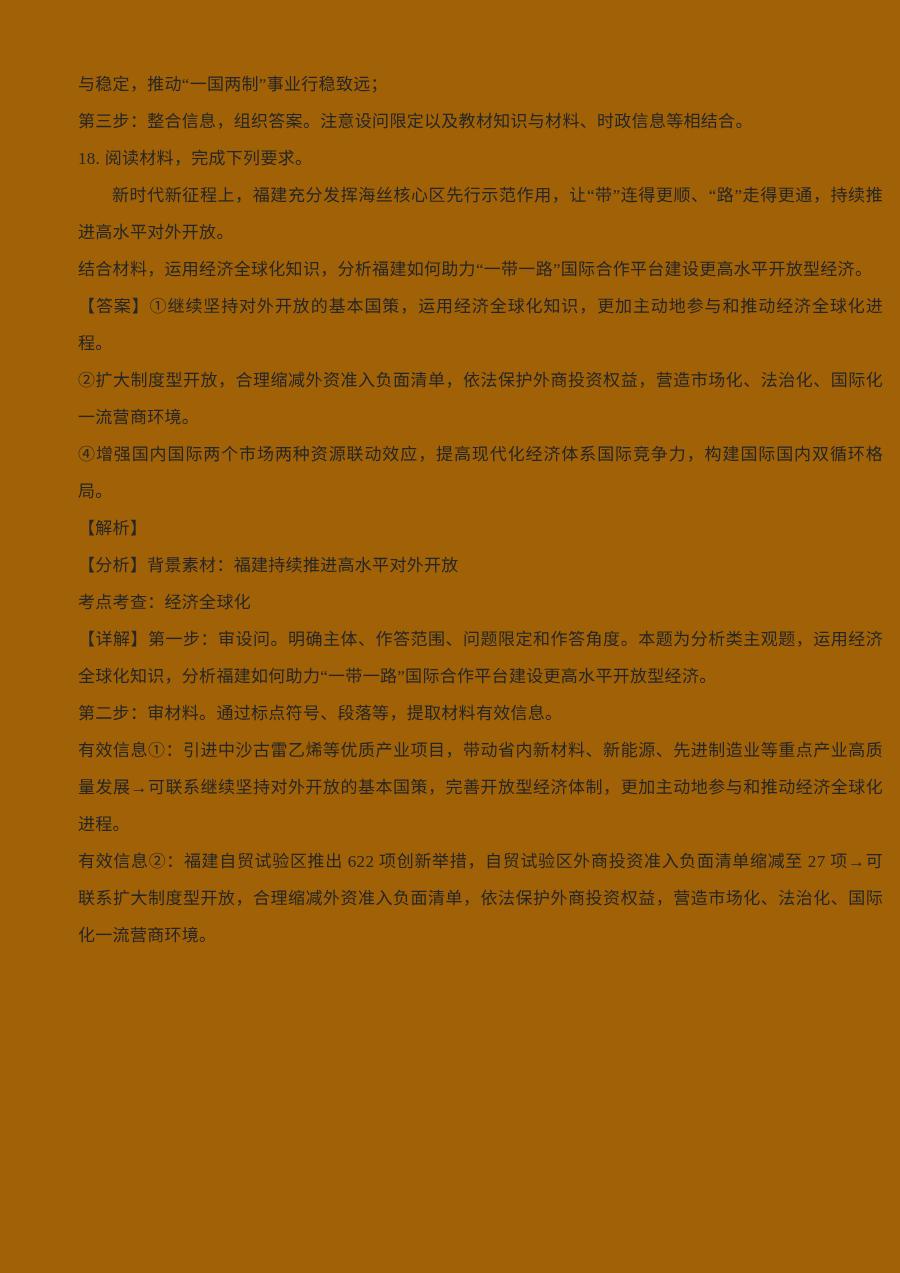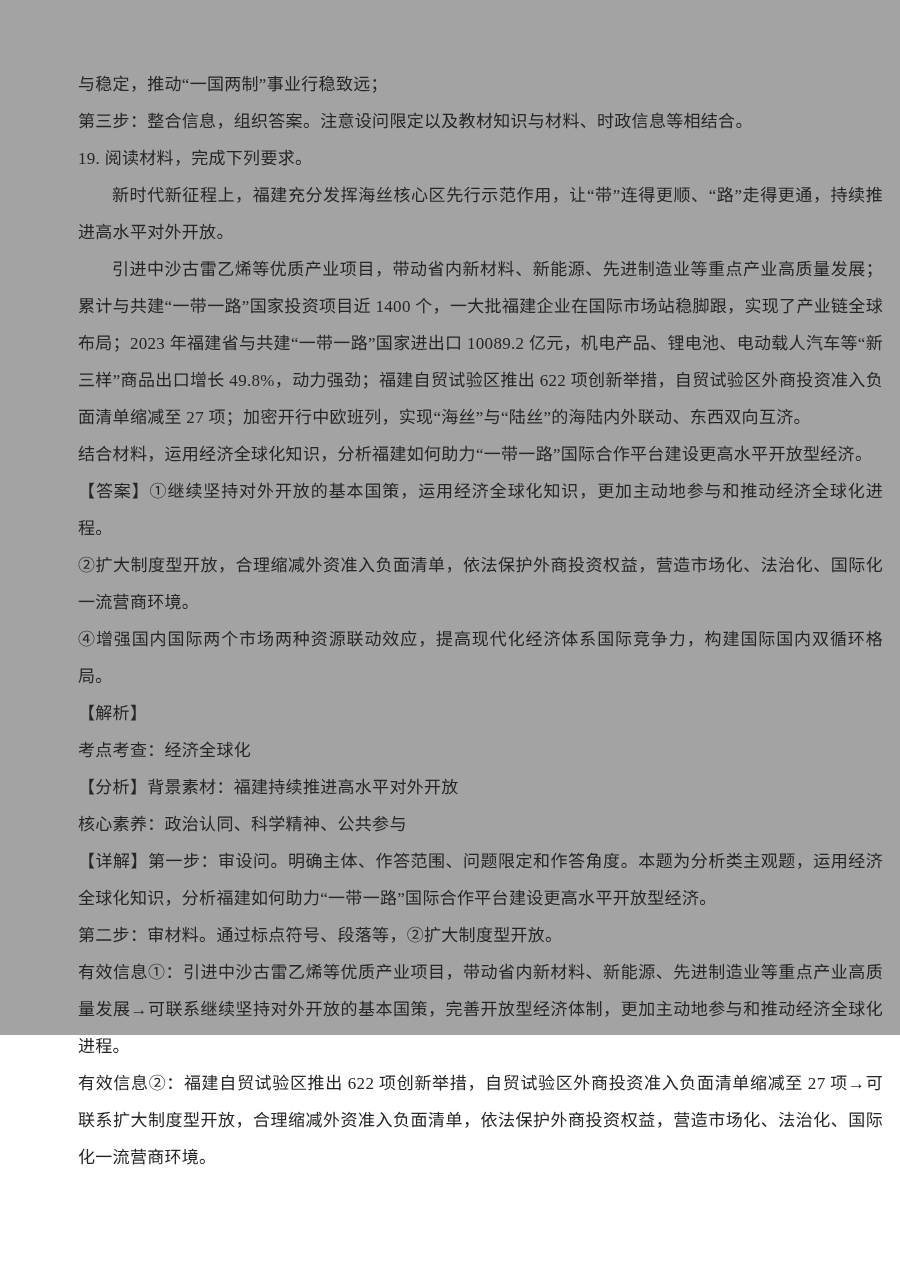--- a/index.html
+++ b/index.html
@@ -11,23 +11,23 @@
     width: 900px;
     height: 1273px;
     box-sizing: border-box;
     font-family: "Liberation Serif", "DejaVu Serif", serif;
     color: #262626;
     overflow: hidden;
   }
   .doc-page {
     box-sizing: border-box;
     width: 900px;
-    height: 1035px;
+    height: 1273px;
     padding: 66px 17px 0 78px;
-    background: #a3a3a3;
+    background: #a16207;
   }
   .para {
     margin: 0;
     padding: 0;
     font-size: 17px;
     line-height: 37px;
     text-align: justify;
     text-justify: inter-ideograph;
     letter-spacing: 0.3px;
     word-break: break-all;
@@ -38,28 +38,26 @@
   .indent {
     text-indent: 2em;
   }
 </style>
 </head>
 <body>
 
 <div class="doc-page">
   <p class="para">与稳定，推动“一国两制”事业行稳致远；</p>
   <p class="para">第三步：整合信息，组织答案。注意设问限定以及教材知识与材料、时政信息等相结合。</p>
-  <p class="para">19. 阅读材料，完成下列要求。</p>
+  <p class="para">18. 阅读材料，完成下列要求。</p>
   <p class="para kai indent">新时代新征程上，福建充分发挥海丝核心区先行示范作用，让“带”连得更顺、“路”走得更通，持续推进高水平对外开放。</p>
-  <p class="para kai indent">引进中沙古雷乙烯等优质产业项目，带动省内新材料、新能源、先进制造业等重点产业高质量发展；累计与共建“一带一路”国家投资项目近 1400 个，一大批福建企业在国际市场站稳脚跟，实现了产业链全球布局；2023 年福建省与共建“一带一路”国家进出口 10089.2 亿元，机电产品、锂电池、电动载人汽车等“新三样”商品出口增长 49.8%，动力强劲；福建自贸试验区推出 622 项创新举措，自贸试验区外商投资准入负面清单缩减至 27 项；加密开行中欧班列，实现“海丝”与“陆丝”的海陆内外联动、东西双向互济。</p>
   <p class="para">结合材料，运用经济全球化知识，分析福建如何助力“一带一路”国际合作平台建设更高水平开放型经济。</p>
   <p class="para">【答案】①继续坚持对外开放的基本国策，运用经济全球化知识，更加主动地参与和推动经济全球化进程。</p>
   <p class="para">②扩大制度型开放，合理缩减外资准入负面清单，依法保护外商投资权益，营造市场化、法治化、国际化一流营商环境。</p>
   <p class="para">④增强国内国际两个市场两种资源联动效应，提高现代化经济体系国际竞争力，构建国际国内双循环格局。</p>
   <p class="para">【解析】</p>
+  <p class="para">【分析】背景素材：福建持续推进高水平对外开放</p>
   <p class="para">考点考查：经济全球化</p>
-  <p class="para">【分析】背景素材：福建持续推进高水平对外开放</p>
-  <p class="para">核心素养：政治认同、科学精神、公共参与</p>
   <p class="para">【详解】第一步：审设问。明确主体、作答范围、问题限定和作答角度。本题为分析类主观题，运用经济全球化知识，分析福建如何助力“一带一路”国际合作平台建设更高水平开放型经济。</p>
-  <p class="para">第二步：审材料。通过标点符号、段落等，②扩大制度型开放。</p>
+  <p class="para">第二步：审材料。通过标点符号、段落等，提取材料有效信息。</p>
   <p class="para">有效信息①：引进中沙古雷乙烯等优质产业项目，带动省内新材料、新能源、先进制造业等重点产业高质量发展→可联系继续坚持对外开放的基本国策，完善开放型经济体制，更加主动地参与和推动经济全球化进程。</p>
   <p class="para">有效信息②：福建自贸试验区推出 622 项创新举措，自贸试验区外商投资准入负面清单缩减至 27 项→可联系扩大制度型开放，合理缩减外资准入负面清单，依法保护外商投资权益，营造市场化、法治化、国际化一流营商环境。</p>
 </div>
 
 </body></html>

